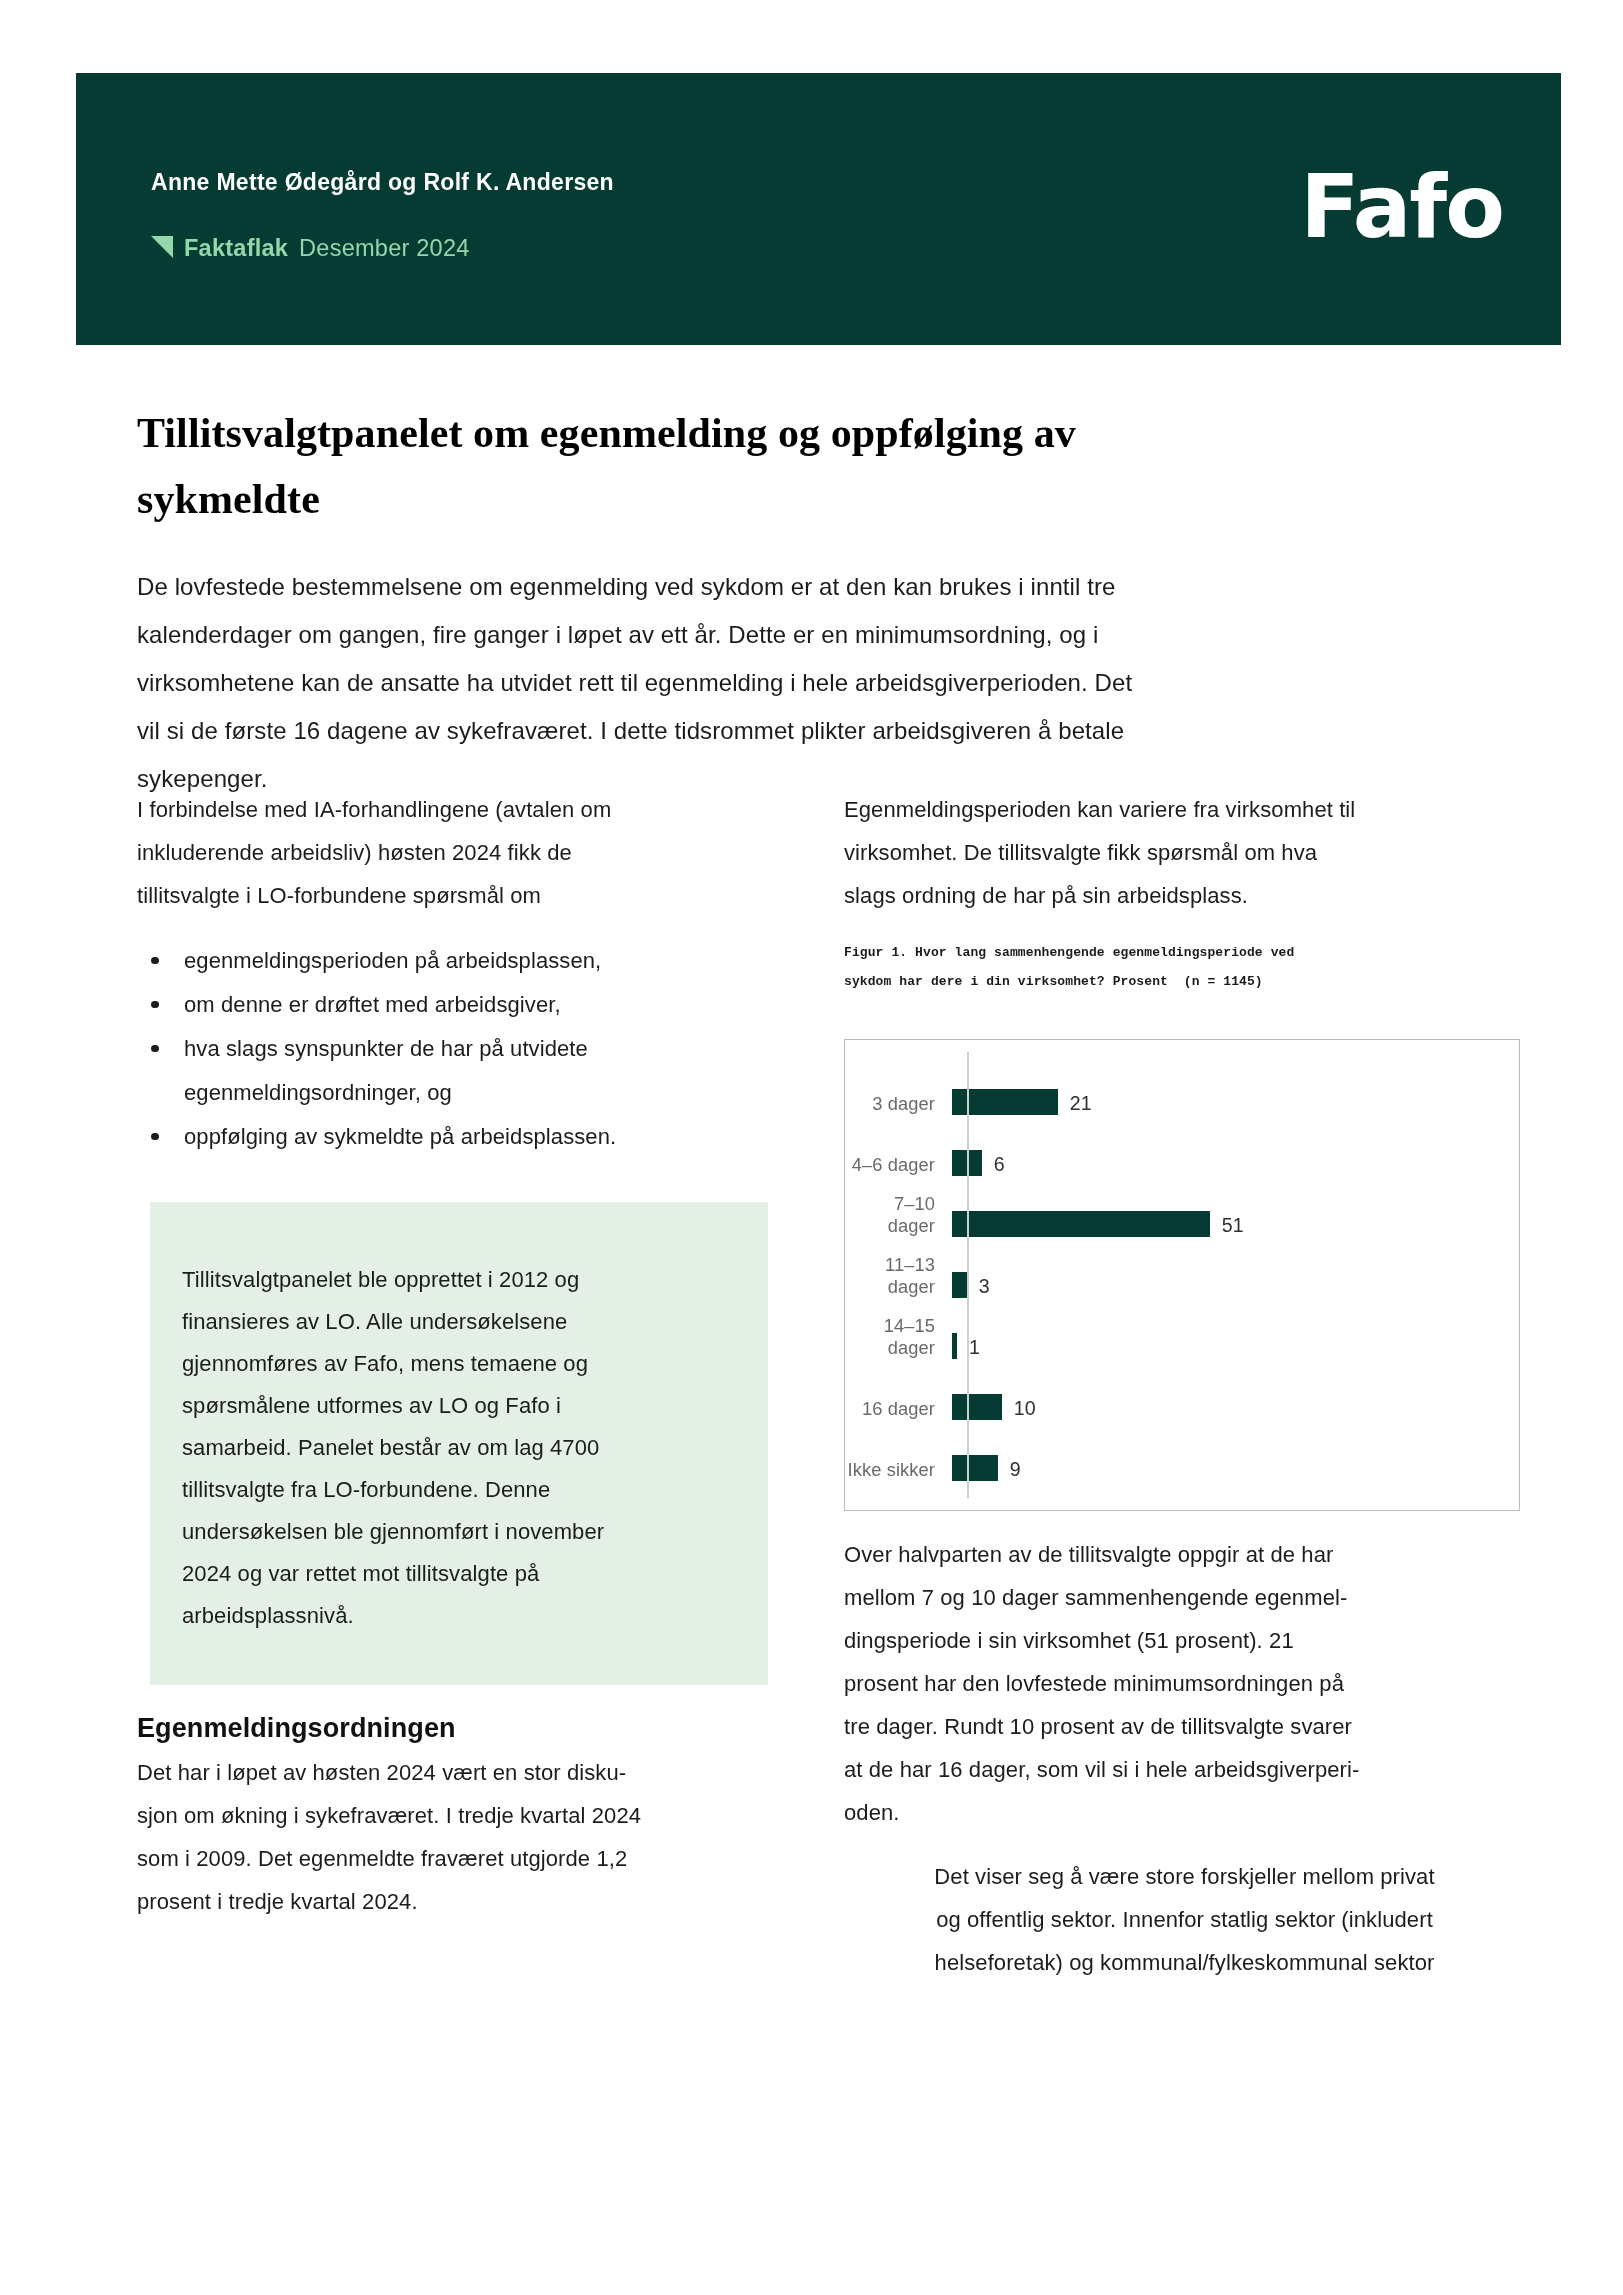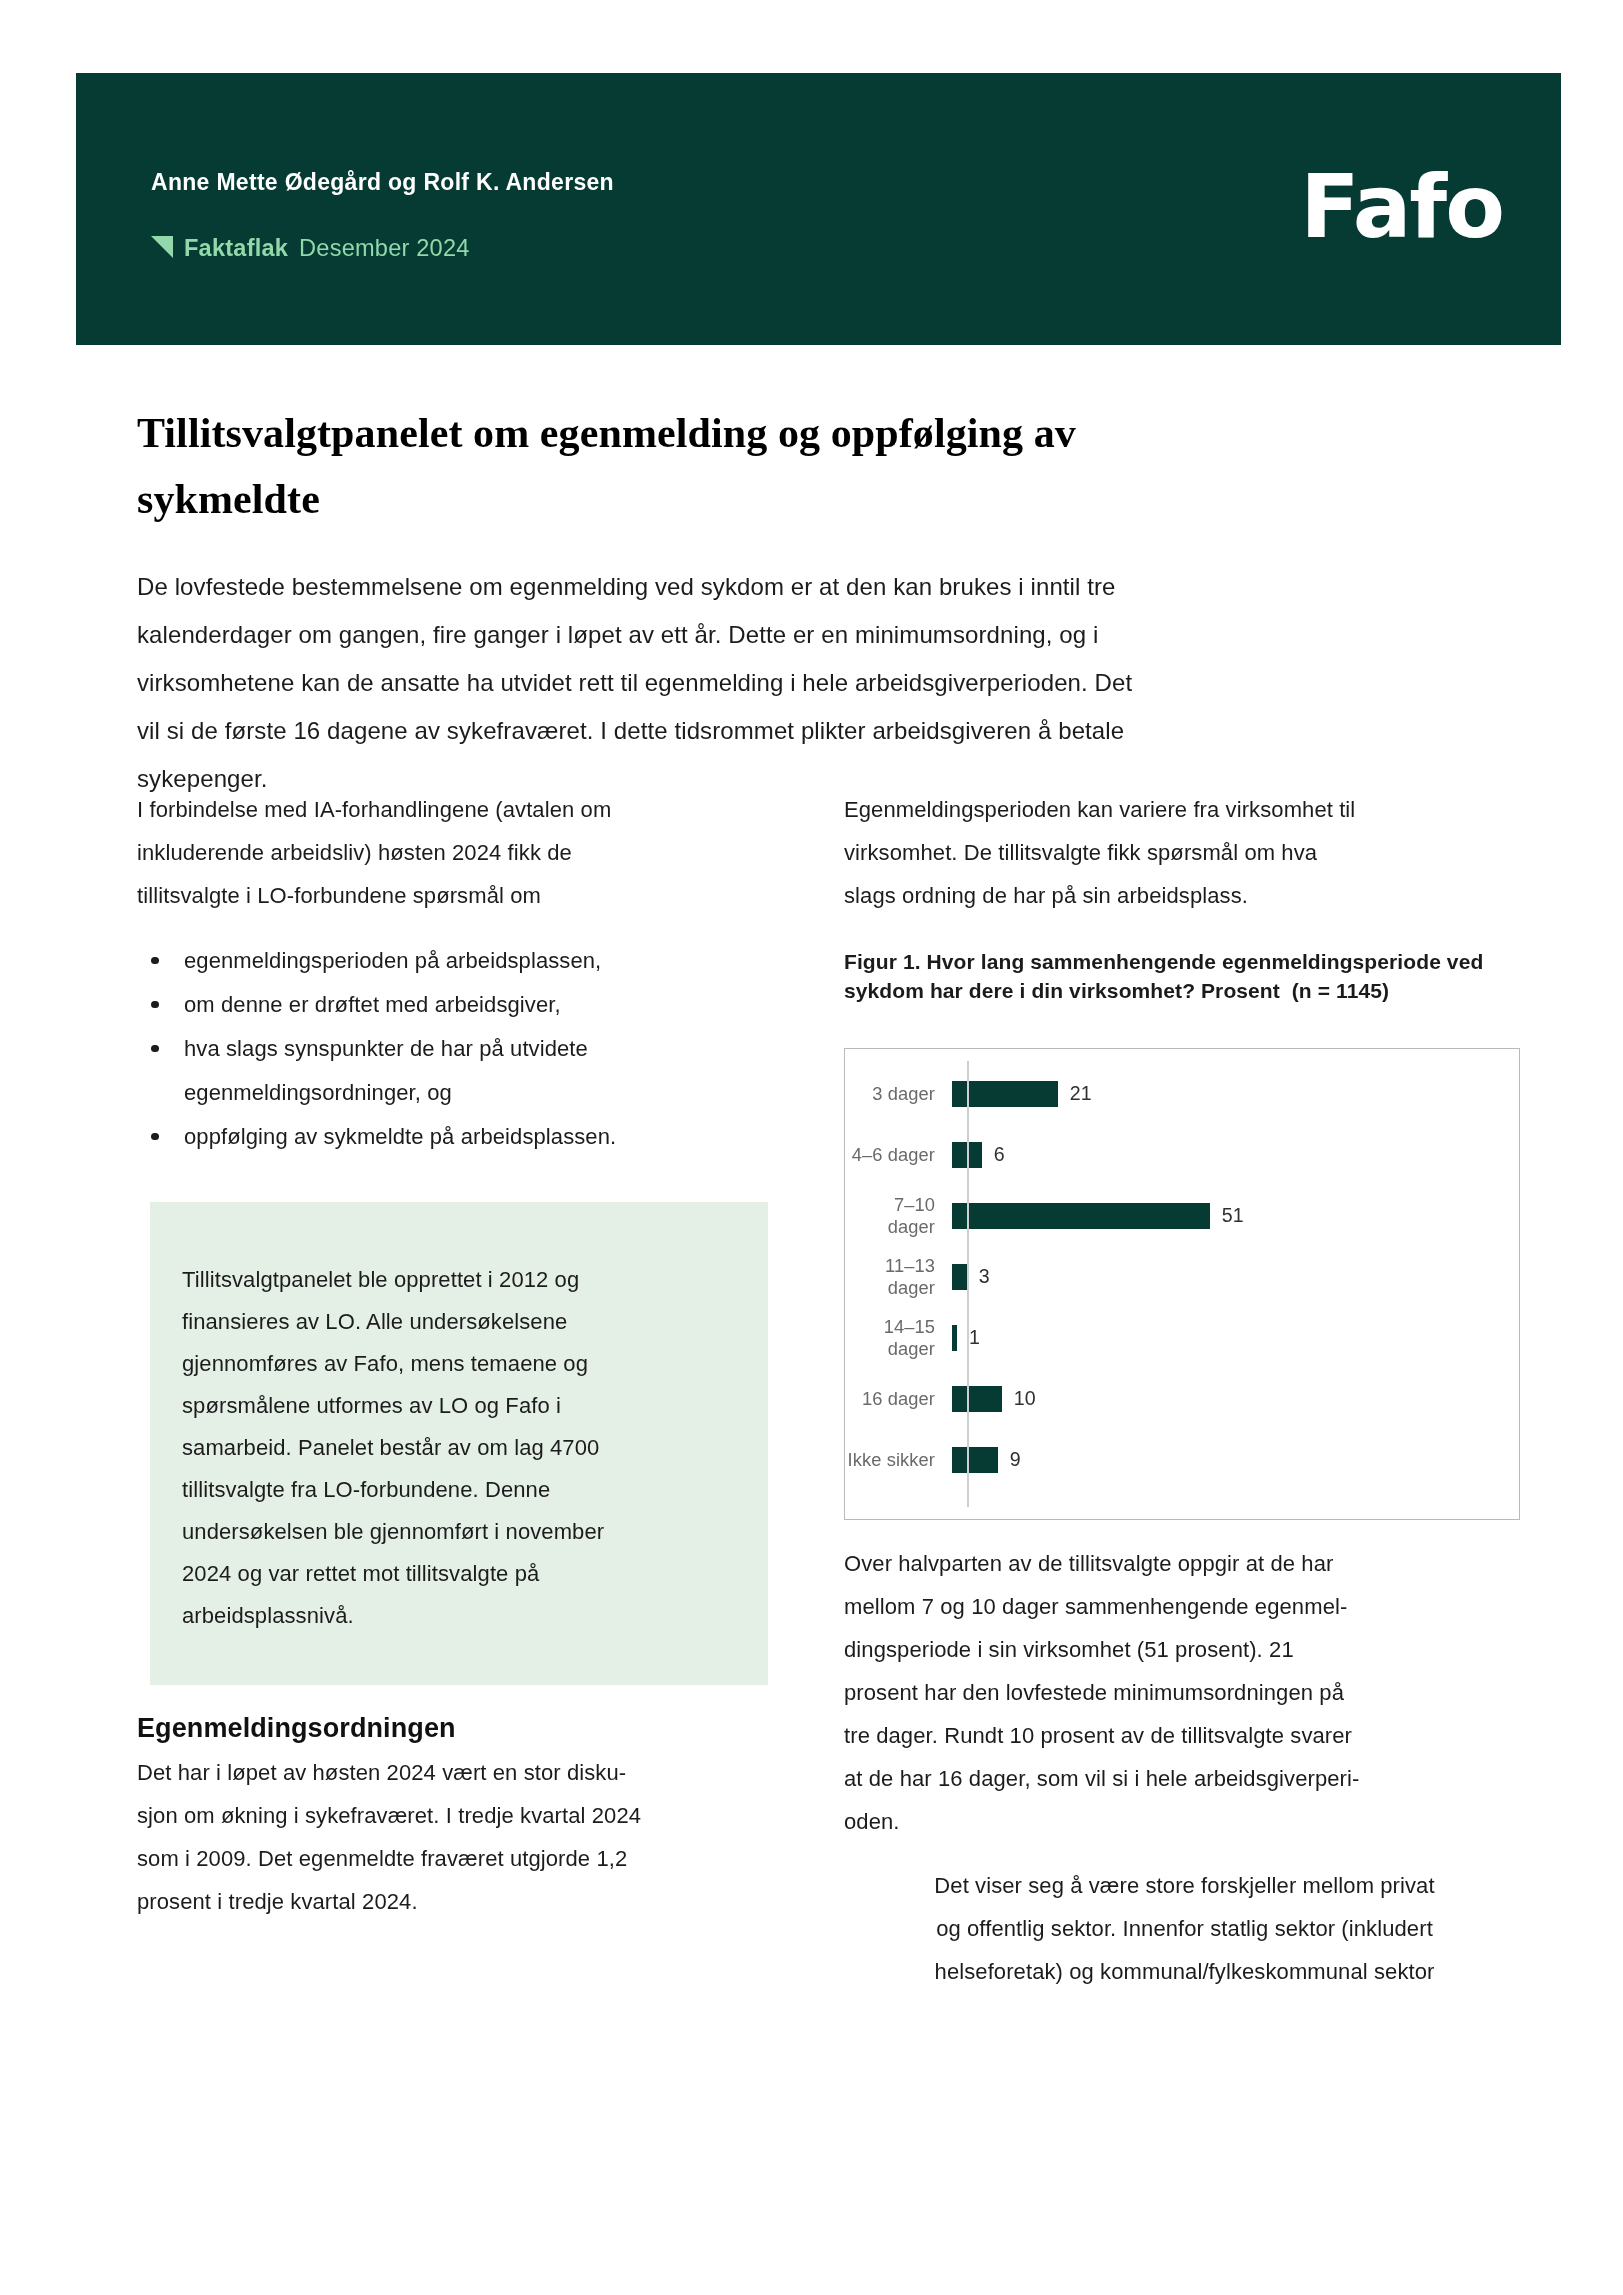--- a/index.html
+++ b/index.html
@@ -77,36 +77,36 @@
     padding:57px 33px 48px 32px;
     font-size:22px;line-height:42px;color:var(--text);letter-spacing:0.1px;margin-left:13px;
   }
 
   .section-heading{
     margin-top:29.4px;font-size:27px;font-weight:700;line-height:29px;color:#111111;
     margin-bottom:7.9px;letter-spacing:0.1px;
   }
 
   .fig-caption{
-    margin-top:30px;
-    font-size:21px;font-weight:700;line-height:29.4px;color:#1b1b1b;letter-spacing:0.1px;
+    margin-top:21px;
+    font-size:13px;font-weight:700;line-height:29.4px;color:#1b1b1b;letter-spacing:0.1px;font-family:Liberation Mono, monospace;
   }
 
   
   .chart-frame{
     margin-top:42px;width:676px;height:472px;
     border:1.3px solid var(--frame-border);
     background:#ffffff;
     padding:14.4px 0 33px 0;position:relative;
   }
   .chart-axis{
     position:absolute;left:122px;top:11.8px;bottom:11.8px;width:2px;
     background:var(--axis);
   }
-  .chart-row{display:flex;align-items:center;height:61px;}
+  .chart-row{display:flex;align-items:flex-end;height:61px;}
   .chart-cat{
     flex:none;width:107px;padding-right:17px;text-align:right;
     font-size:18.3px;color:var(--cat-gray);letter-spacing:0.1px;
   }
   .chart-bar{flex:none;height:26px;background:var(--green-dark);}
   .chart-val{font-size:19.6px;color:#303030;margin-left:11.8px;letter-spacing:0.1px;}
 
   .after-chart{margin-top:22px;}
   .after-chart-2{margin-top:21px;text-align:center;}
 </style>

